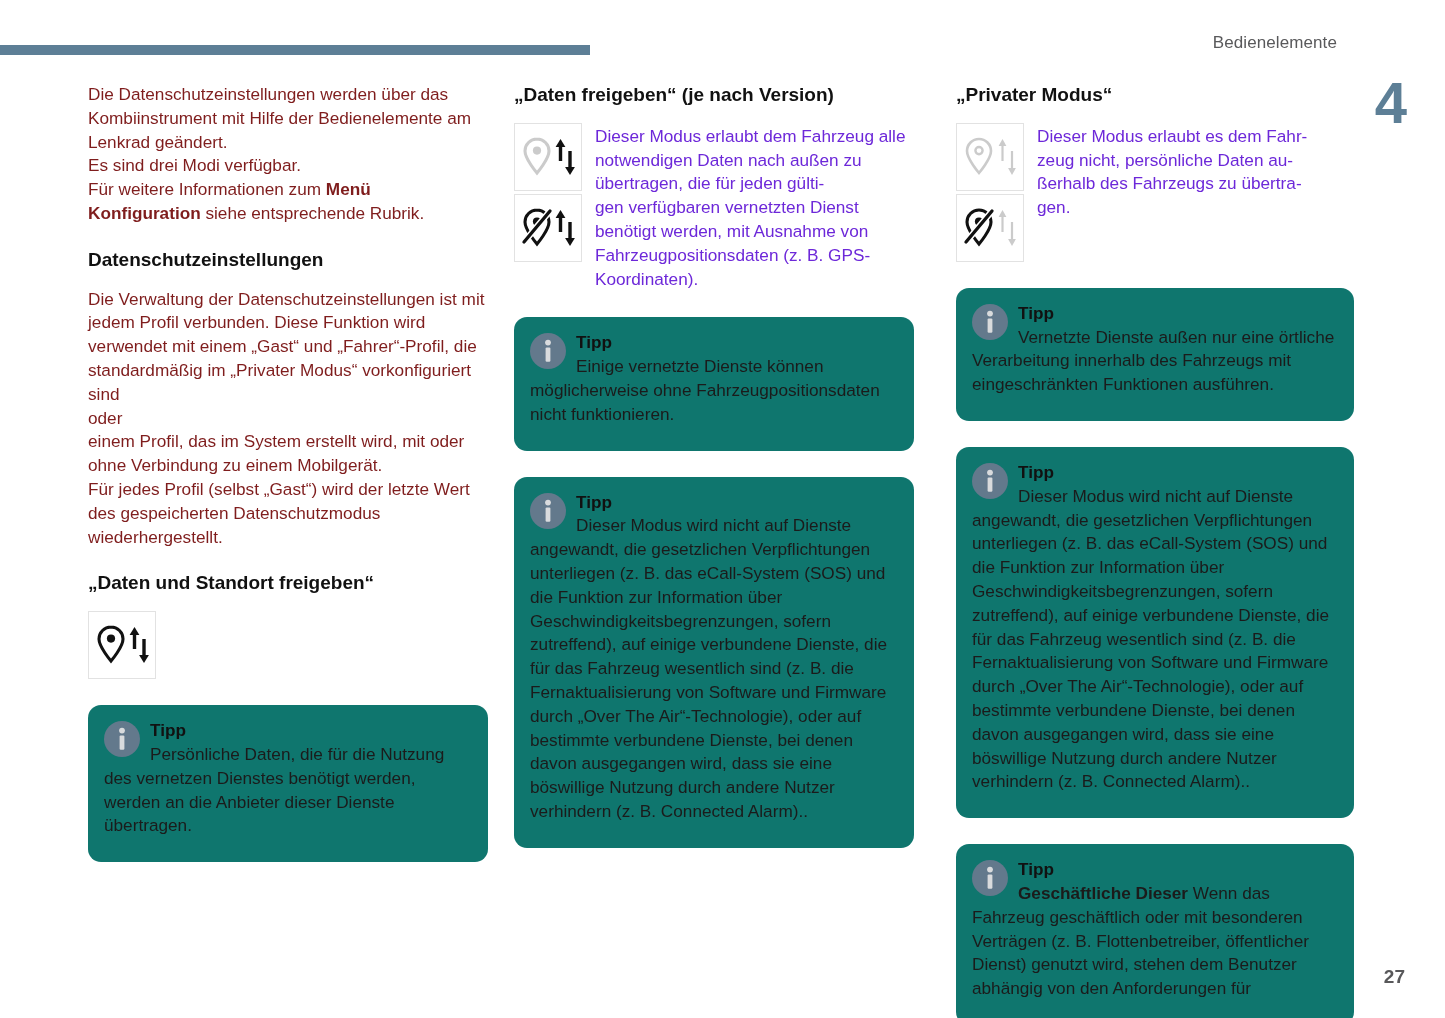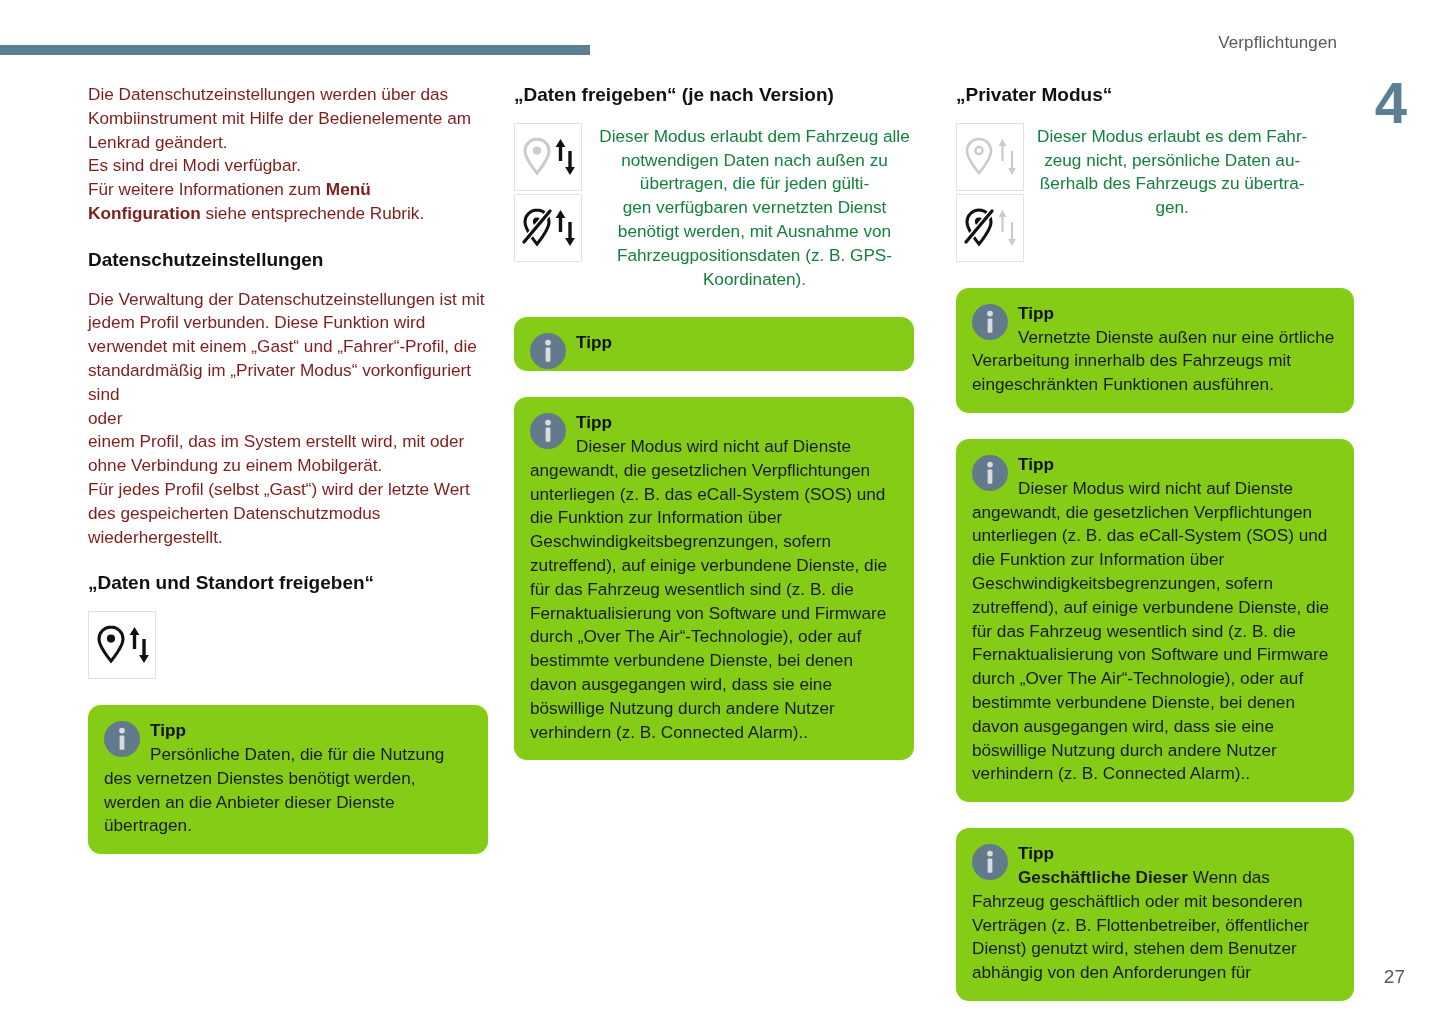--- a/index.html
+++ b/index.html
@@ -35,21 +35,21 @@
     right: 38px; top: 74px;
     font-size: 58px;
     font-weight: bold;
     color: #5d7f96;
     line-height: 1;
   }
   .page-number {
     position: absolute;
     right: 40px; bottom: 30px;
     font-size: 19px;
-    font-weight: normal;
+    font-weight: bold;
     color: #58585a;
   }
 
   
   .col {
     position: absolute;
     top: 83px;
     width: 398px;
   }
   .col-1 { left: 88px; width: 400px; }
@@ -93,31 +93,30 @@
     border: 1px solid #e2e2e2;
     background: #ffffff;
     display: flex;
     align-items: center;
     justify-content: center;
   }
   .icon-box svg { display: block; }
   .icon-text {
     font-size: 17.2px;
     line-height: 23.8px;
-    color: #15803d;
+    color: #6d28d9;
     white-space: pre-line;
     padding-top: 2px;
-    text-align: center;
   }
 
   
   .tip {
-    background: #84cc16;
+    background: #0f766e;
     border-radius: 13px;
-    padding: 14px 16px 16px 16px;
+    padding: 14px 16px 24px 16px;
     position: relative;
   }
   .tip-inner {
     font-size: 17.2px;
     line-height: 23.8px;
     color: #1b1b1b;
   }
   .tip-icon {
     float: left;
     width: 36px; height: 36px;
@@ -129,21 +128,21 @@
     color: #111111;
   }
   .tip-body { white-space: pre-line; }
 </style>
 </head>
 <body>
 
 <div class="page">
 
   <div class="header-bar"></div>
-  <div class="header-title">Verpflichtungen</div>
+  <div class="header-title">Bedienelemente</div>
   <div class="chapter-number">4</div>
   <div class="page-number">27</div>
 
   <div class="col col-1">
 
     <p class="body-text"><span>Die Datenschutzeinstellungen werden über das Kombiinstrument mit Hilfe der Bedienelemente am Lenkrad geändert.
 Es sind drei Modi verfügbar.
 Für weitere Informationen zum </span><b class="inline">Menü Konfiguration</b><span> siehe entsprechende Rubrik.</span></p>
 
     <div class="gap-md"></div>
@@ -231,20 +230,21 @@
     <div class="gap-lg"></div>
 
     <div class="tip">
       <div class="tip-inner">
         <svg class="tip-icon" viewBox="0 0 36 36">
           <circle cx="18" cy="18" r="18" fill="#63798c"></circle>
           <rect x="15.6" y="14.4" width="4.8" height="14.4" rx="1.2" fill="#d9dbdd"></rect>
           <circle cx="18" cy="9.6" r="2.9" fill="#d9dbdd"></circle>
         </svg>
         <div class="tip-label">Tipp</div>
+        <div class="tip-body">Einige vernetzte Dienste können möglicherweise ohne Fahrzeugpositionsdaten nicht funktionieren.</div>
       </div>
     </div>
 
     <div class="gap-lg"></div>
 
     <div class="tip">
       <div class="tip-inner">
         <svg class="tip-icon" viewBox="0 0 36 36">
           <circle cx="18" cy="18" r="18" fill="#63798c"></circle>
           <rect x="15.6" y="14.4" width="4.8" height="14.4" rx="1.2" fill="#d9dbdd"></rect>

